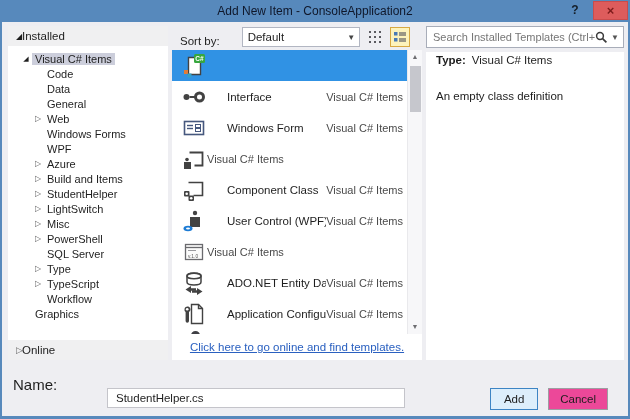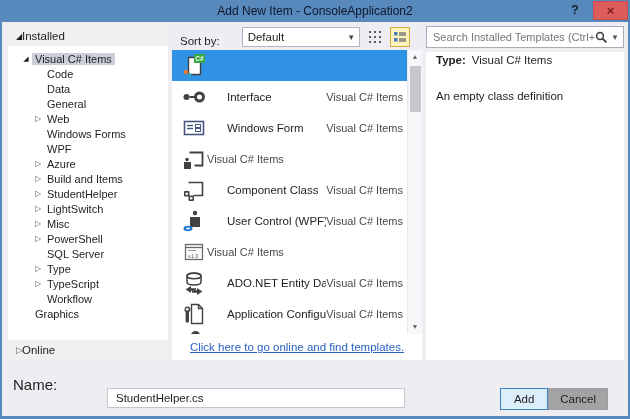--- a/index.html
+++ b/index.html
@@ -82,25 +82,25 @@
   .search-caret{flex:none;font-size:8px;color:#555;margin-left:3px;}
   .details{flex:1;background:#fff;margin-top:4px;padding:2px 10px;}
   .type-line{font-size:11.5px;color:#1e1e1e;}
   .type-label{font-weight:bold;margin-right:6px;}
   .desc{margin-top:24px;font-size:11.5px;color:#1e1e1e;}
 
   
   .name-label{position:absolute;left:11px;top:354px;font-size:15px;color:#1e1e1e;}
   .name-input{position:absolute;left:105px;top:342px;width:298px;height:20px;
     border:1px solid #c4c4ca;font-family:inherit;font-size:11.5px;padding:0 8px;color:#1e1e1e;margin-top:24px;}
-  .buttons-row{position:absolute;right:20px;top:366px;display:flex;}
+  .buttons-row{position:absolute;right:20px;top:366px;display:flex;gap:10px;}
   .btn{min-width:48px;height:22px;display:flex;align-items:center;justify-content:center;
     padding:0 11px;font-size:11.5px;color:#1e1e1e;cursor:default;}
   .btn-add{background:#ddeefb;border:1px solid #3d84c4;}
-  .btn-cancel{background:#a3a3a3;border:1px solid #9d9da2;}
+  .btn-cancel{background:#ec4899;border:1px solid #9d9da2;}
 </style>
 </head>
 <body>
 
 <div class="dialog">
 
   <div class="titlebar">
     <div class="win-title">Add New Item - ConsoleApplication2</div>
     <div class="help-btn">?</div>
     <div class="close-btn"><span>×</span></div>

